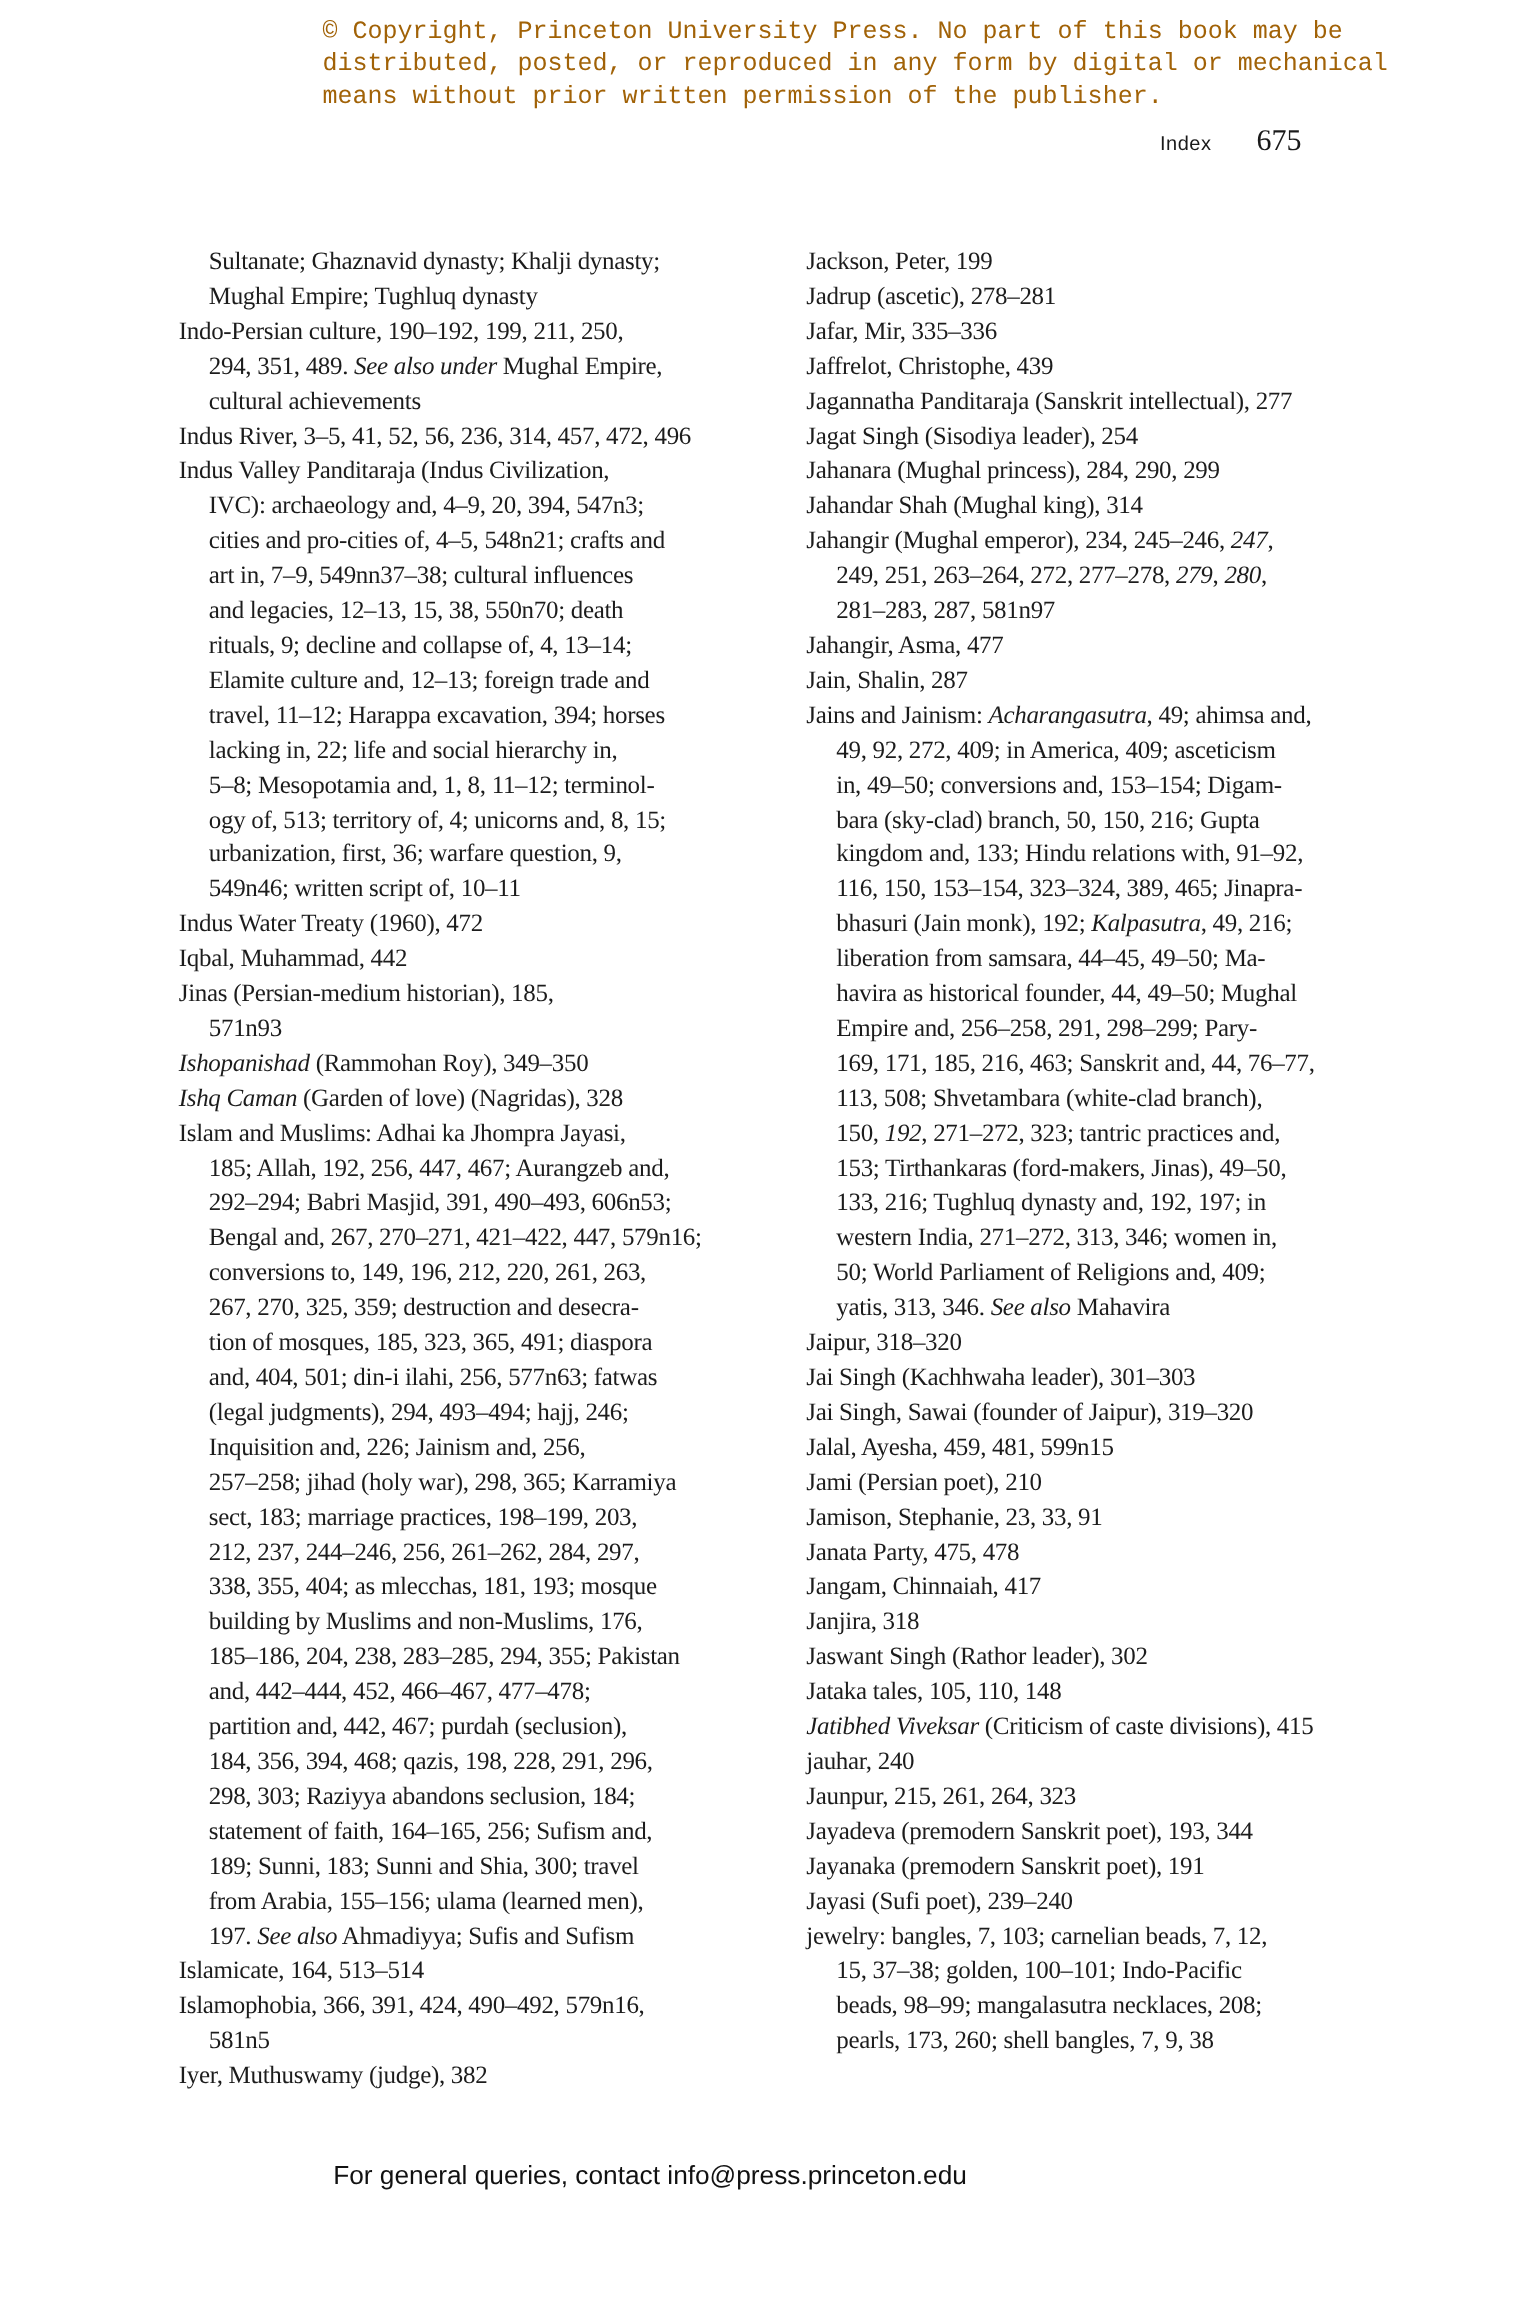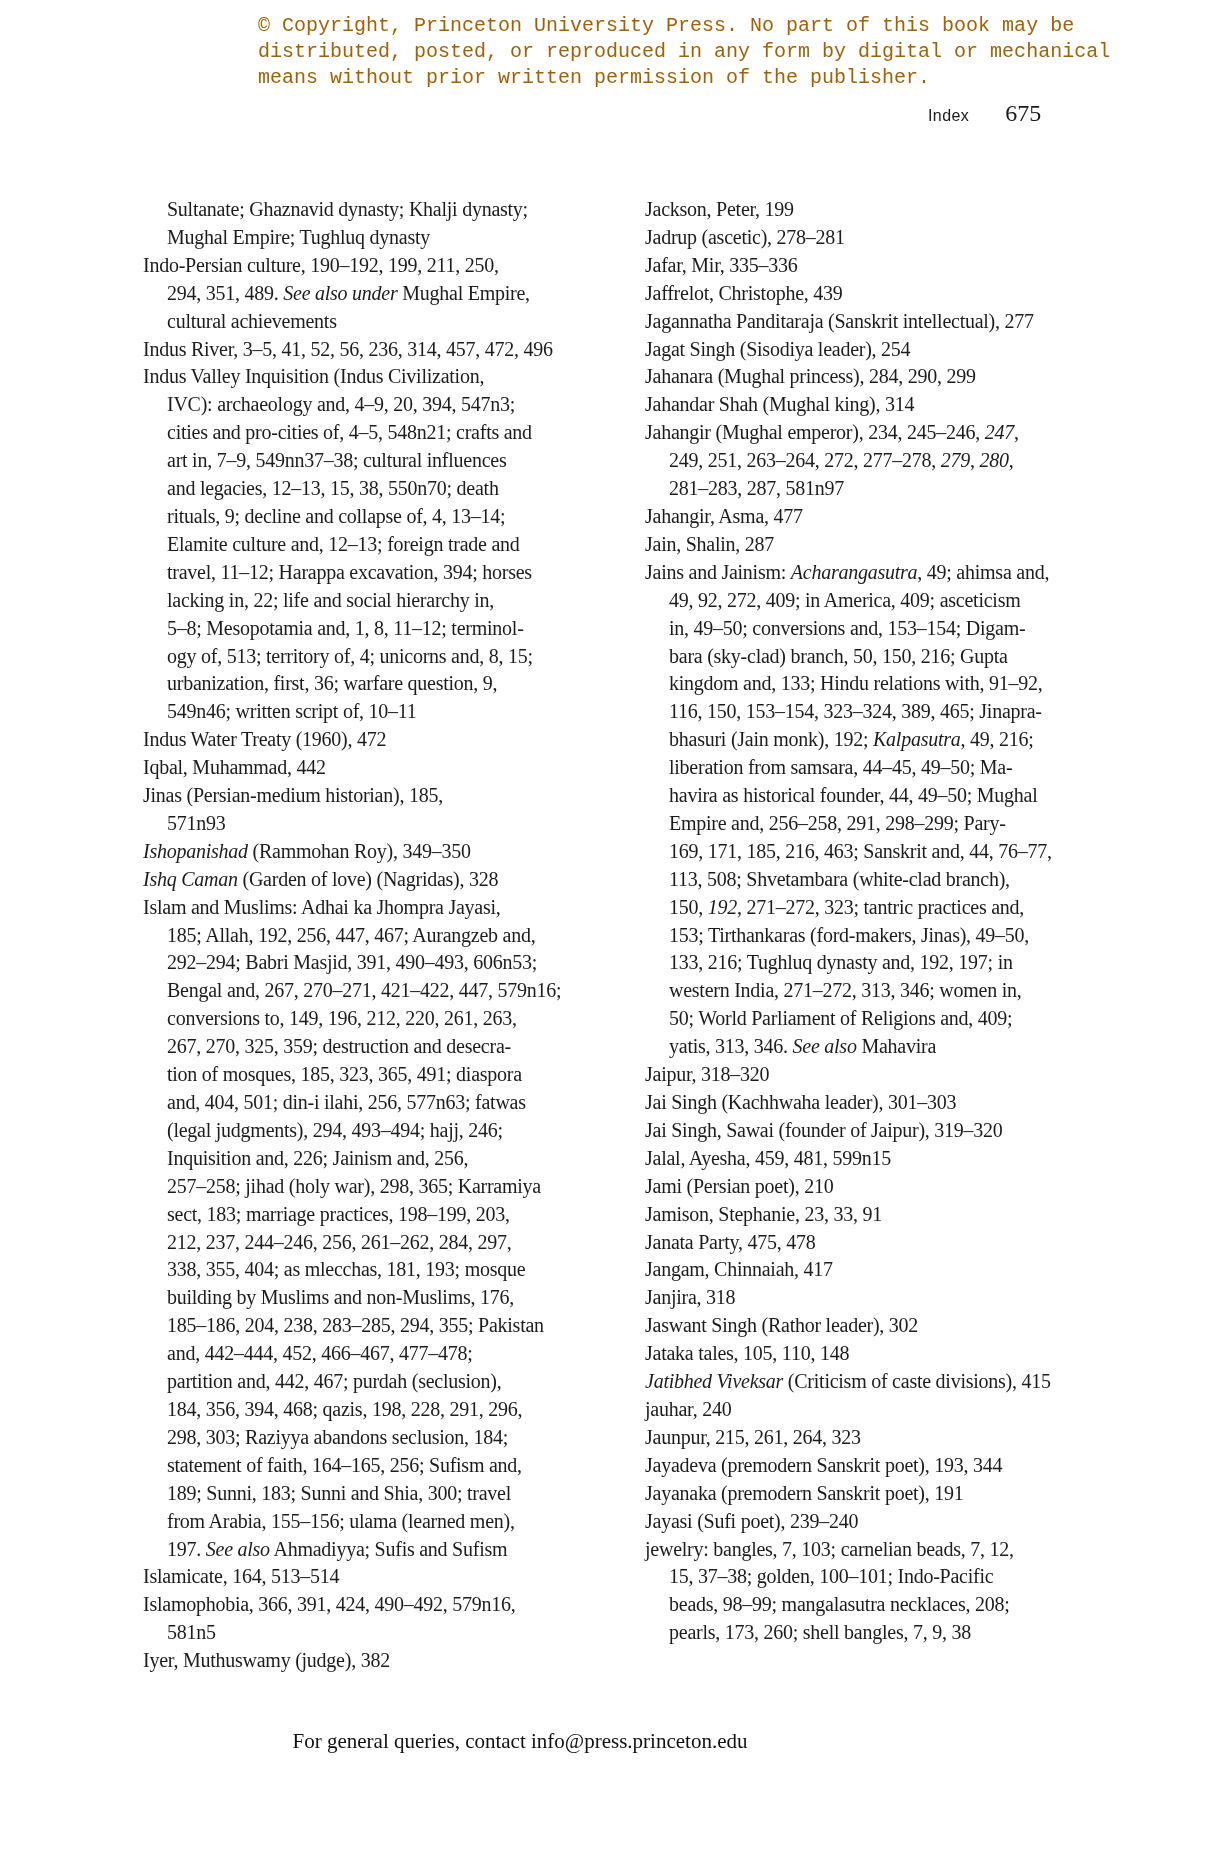--- a/index.html
+++ b/index.html
@@ -39,21 +39,21 @@
     font-size:20px; line-height:27.9px;
     letter-spacing:-0.25px;
     white-space:nowrap;
     color:#1c1c1c;
   }
   .index-line.cont { margin-left:24px; }
   .index-line em { font-style:italic; }
   .footer {
     position:absolute; top:1729px; left:0; width:1040px;
     text-align:center;
-    font-family:Liberation Serif, serif;
+    font-family:Liberation Sans, sans-serif;
     font-size:21px; color:#111111;
   }
 </style>
 </head>
 <body>
 
 <div class="copyright">
   <div>© Copyright, Princeton University Press. No part of this book may be</div>
   <div>distributed, posted, or reproduced in any form by digital or mechanical</div>
   <div>means without prior written permission of the publisher.</div>
@@ -64,21 +64,21 @@
   <span class="rh-page">675</span>
 </div>
 
 <div class="index-col col-left">
     <div class="index-line cont">Sultanate; Ghaznavid dynasty; Khalji dynasty;</div>
     <div class="index-line cont">Mughal Empire; Tughluq dynasty</div>
     <div class="index-line">Indo-Persian culture, 190–192, 199, 211, 250,</div>
     <div class="index-line cont">294, 351, 489. <em>See also under</em> Mughal Empire,</div>
     <div class="index-line cont">cultural achievements</div>
     <div class="index-line">Indus River, 3–5, 41, 52, 56, 236, 314, 457, 472, 496</div>
-    <div class="index-line">Indus Valley Inquisition (Indus Civilization,</div>
+    <div class="index-line">Indus Valley Panditaraja (Indus Civilization,</div>
     <div class="index-line cont">IVC): archaeology and, 4–9, 20, 394, 547n3;</div>
     <div class="index-line cont">cities and pro-cities of, 4–5, 548n21; crafts and</div>
     <div class="index-line cont">art in, 7–9, 549nn37–38; cultural influences</div>
     <div class="index-line cont">and legacies, 12–13, 15, 38, 550n70; death</div>
     <div class="index-line cont">rituals, 9; decline and collapse of, 4, 13–14;</div>
     <div class="index-line cont">Elamite culture and, 12–13; foreign trade and</div>
     <div class="index-line cont">travel, 11–12; Harappa excavation, 394; horses</div>
     <div class="index-line cont">lacking in, 22; life and social hierarchy in,</div>
     <div class="index-line cont">5–8; Mesopotamia and, 1, 8, 11–12; terminol-</div>
     <div class="index-line cont">ogy of, 513; territory of, 4; unicorns and, 8, 15;</div>

